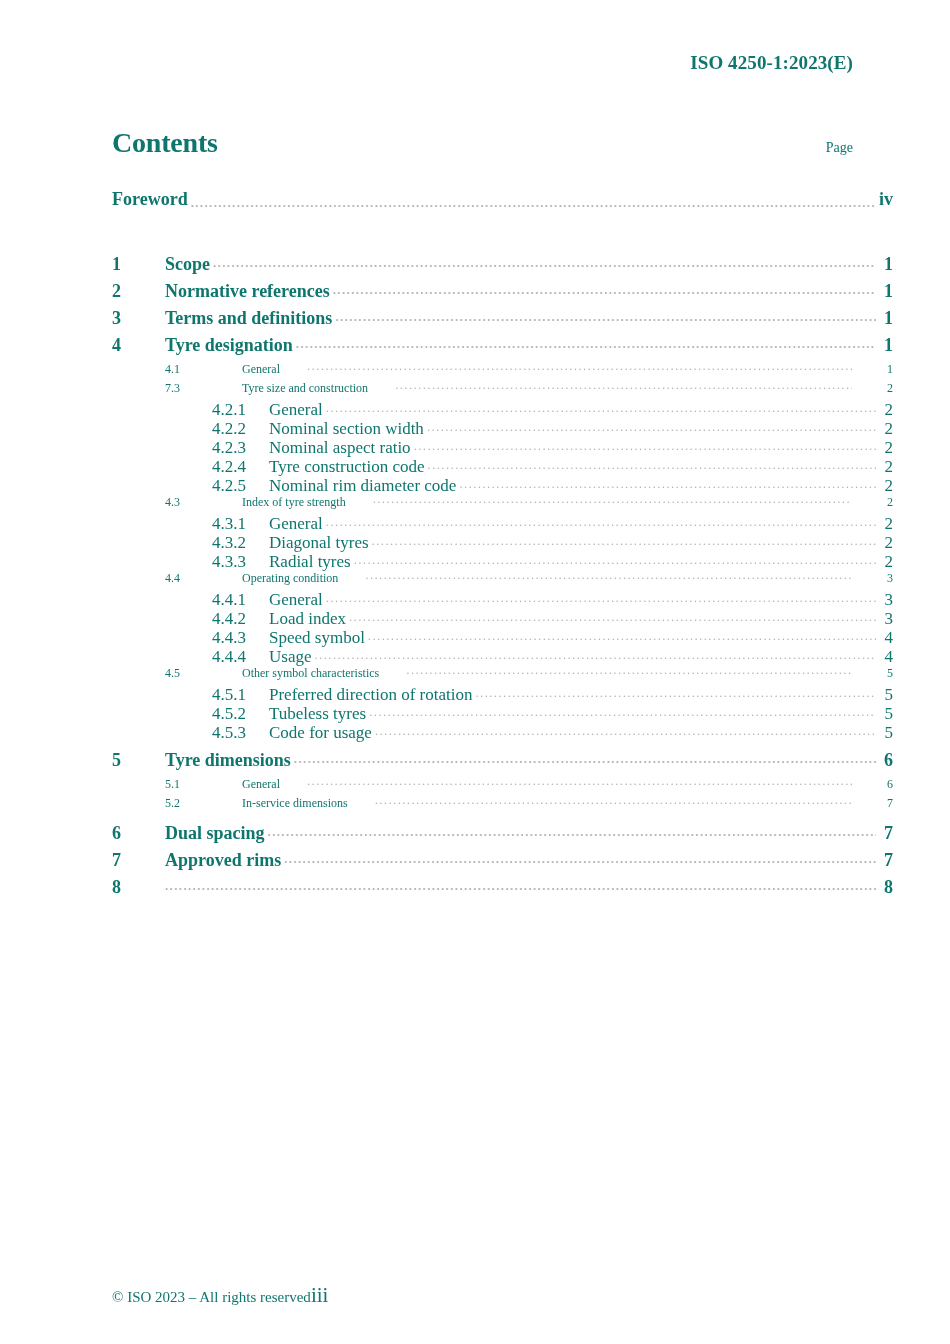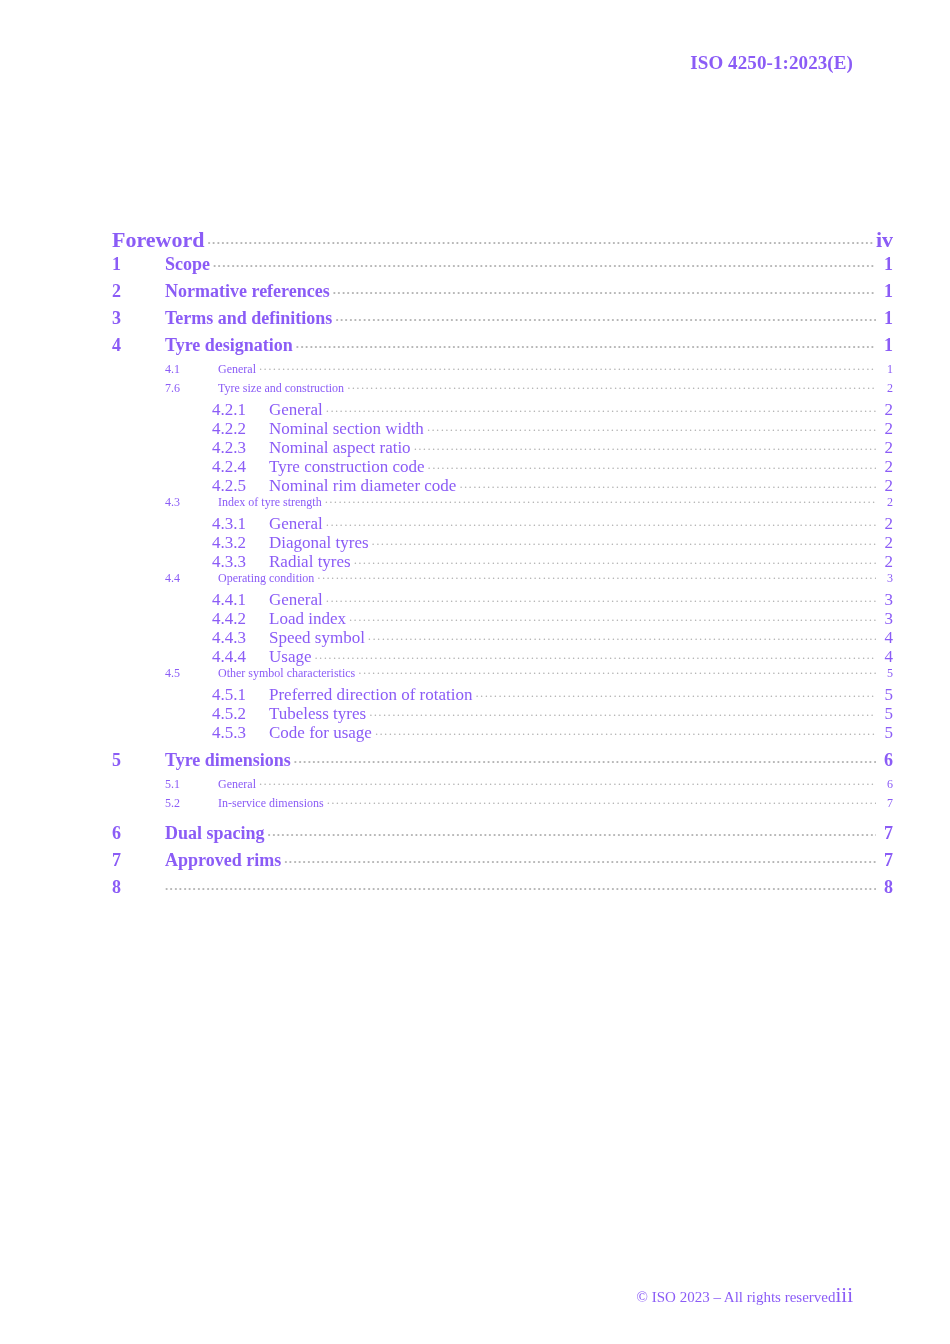--- a/index.html
+++ b/index.html
@@ -6,21 +6,21 @@
     margin: 0;
     padding: 0;
     background: #ffffff;
   }
   .page {
     position: relative;
     width: 910px;
     height: 1344px;
     background: #ffffff;
     font-family: "Liberation Serif", "DejaVu Serif", serif;
-    color: #8b5cf6;
+    color: #0f766e;
     overflow: hidden;
   }
 
   
   .doc-header {
     position: absolute;
     top: 52px;
     left: 112px;
     right: 57px;
     text-align: right;
@@ -98,38 +98,40 @@
     flex: 0 0 auto;
     text-align: right;
     padding-left: 3px;
     min-width: 14px;
     margin-top: 44px;
   }
 
   
   .lvl0 {
     font-weight: bold;
-    font-size: 22px;
+    font-size: 18px;
     height: 27px;
+    align-items: flex-end;
   }
   .lvl0 .toc-label { padding-left: 0; }
 
   
   .lvl1 {
     font-weight: bold;
     font-size: 18px;
     height: 27px;
   }
   .lvl1 .toc-num { width: 53px; }
 
   
   .lvl2 {
     font-weight: normal;
     font-size: 12px;
     height: 19px;
+    gap: 24px;
   }
   .lvl2 .toc-num { width: 53px; margin-left: 53px; }
 
   
   .lvl3 {
     font-weight: normal;
     font-size: 17px;
     height: 19px;
   }
   .lvl3 .toc-num { width: 57px; margin-left: 100px; }
@@ -138,34 +140,38 @@
   .gap-before { margin-top: 8px; }
 
   
   .doc-footer {
     position: absolute;
     bottom: 36px;
     left: 112px;
     right: 57px;
     display: flex;
     align-items: baseline;
-    justify-content: flex-end;
+    justify-content: flex-start;
     font-size: 15px;
   }
   .footer-right { font-size: 21px; }
 </style>
 </head>
 <body>
 
 <div class="page">
 
   <div class="doc-header">
     <span>ISO 4250-1:2023(E)</span>
   </div>
 
+  <div class="contents-head">
+    <span class="contents-title">Contents</span>
+    <span class="page-label">Page</span>
+  </div>
 
   <div class="toc">
       <div class="toc-entry lvl0">
         <span class="toc-label">Foreword</span>
         <span class="leader"></span>
         <span class="toc-page">iv</span>
       </div>
       <div class="toc-entry lvl1">
         <span class="toc-num">1</span>
         <span class="toc-label">Scope</span>
@@ -190,21 +196,21 @@
         <span class="leader"></span>
         <span class="toc-page">1</span>
       </div>
       <div class="toc-entry lvl2">
         <span class="toc-num">4.1</span>
         <span class="toc-label">General</span>
         <span class="leader"></span>
         <span class="toc-page">1</span>
       </div>
       <div class="toc-entry lvl2">
-        <span class="toc-num">7.6</span>
+        <span class="toc-num">7.3</span>
         <span class="toc-label">Tyre size and construction</span>
         <span class="leader"></span>
         <span class="toc-page">2</span>
       </div>
       <div class="toc-entry lvl3">
         <span class="toc-num">4.2.1</span>
         <span class="toc-label">General</span>
         <span class="leader"></span>
         <span class="toc-page">2</span>
       </div>

